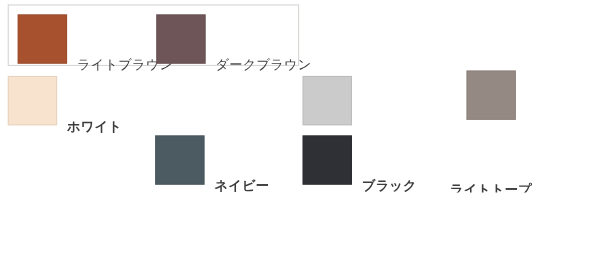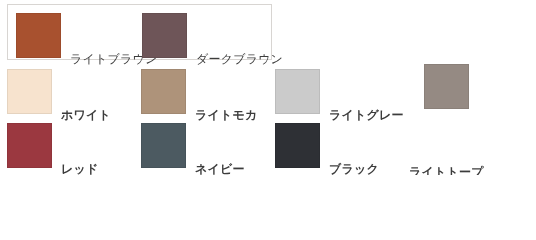--- a/index.html
+++ b/index.html
@@ -112,43 +112,34 @@
 
   <div class="group-plain">
 
     <div class="swatch-row">
 
       <div class="swatch-item col-0">
         <span class="swatch-chip" style="background-color: rgb(247, 227, 206);"></span>
         <span class="swatch-label">ホワイト</span>
       </div>
 
-      <div class="swatch-item col-1">
-        <span class="swatch-chip" style="background-color: rgb(174, 147, 122);"></span>
-        <span class="swatch-label">ライトモカ</span>
-      </div>
 
       <div class="swatch-item col-2">
         <span class="swatch-chip" style="background-color: rgb(203, 203, 203);"></span>
-        <span class="swatch-label">ライトグレー</span>
       </div>
 
       <div class="swatch-item col-3">
         <span class="swatch-chip" style="background-color: rgb(149, 138, 131);"></span>
         <span class="swatch-label">ライトトープ</span>
       </div>
 
     </div>
 
     <div class="swatch-row">
 
-      <div class="swatch-item col-0">
-        <span class="swatch-chip" style="background-color: rgb(155, 56, 64);"></span>
-        <span class="swatch-label">レッド</span>
-      </div>
 
       <div class="swatch-item col-2">
         <span class="swatch-chip" style="background-color: rgb(46, 48, 53);"></span>
         <span class="swatch-label">ブラック</span>
       </div>
 
       <div class="swatch-item col-1">
         <span class="swatch-chip" style="background-color: rgb(76, 90, 97);"></span>
         <span class="swatch-label">ネイビー</span>
       </div>

